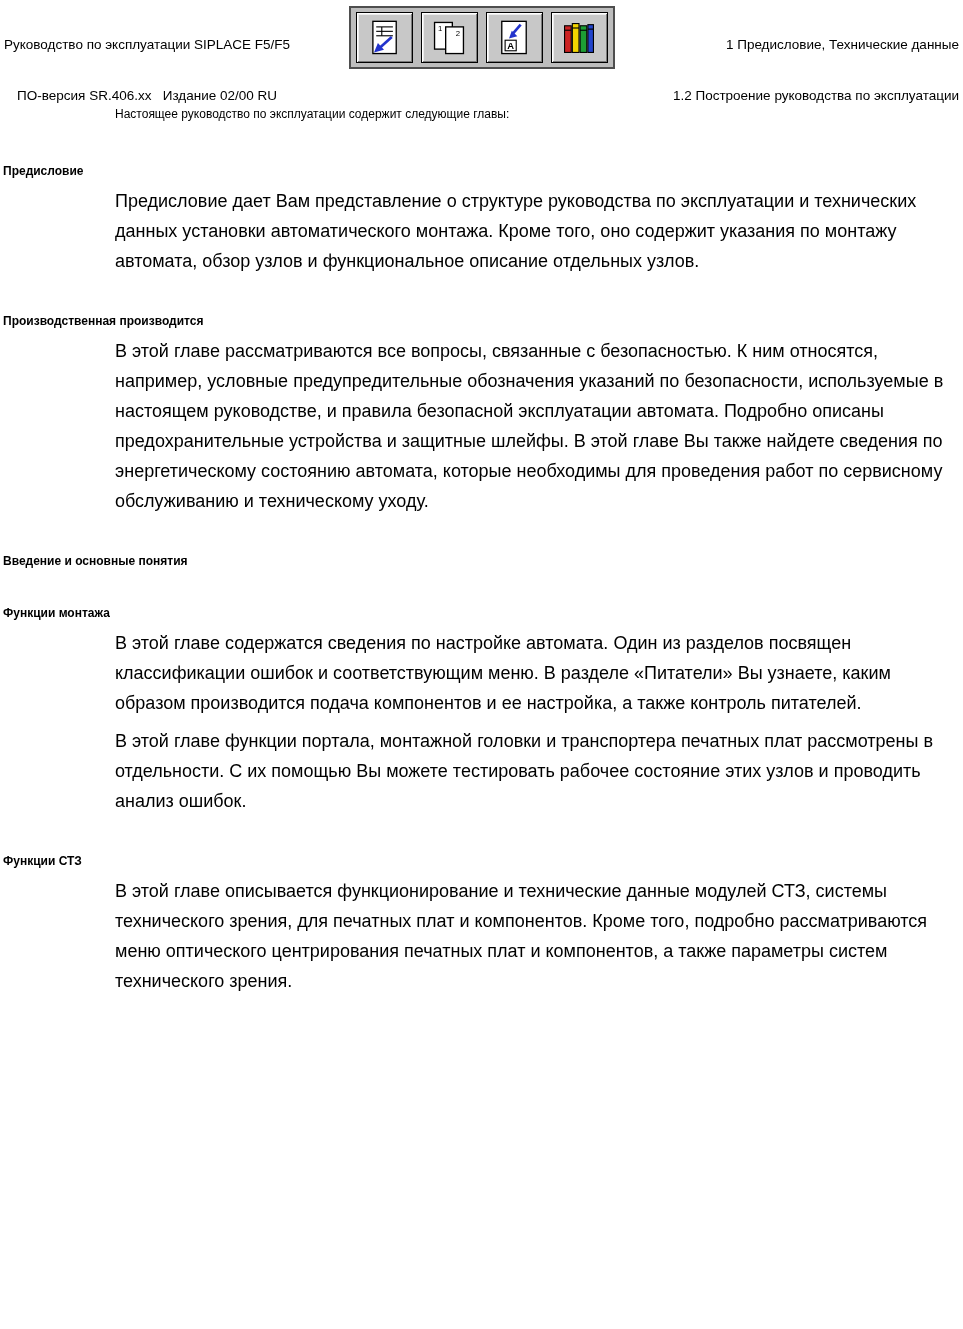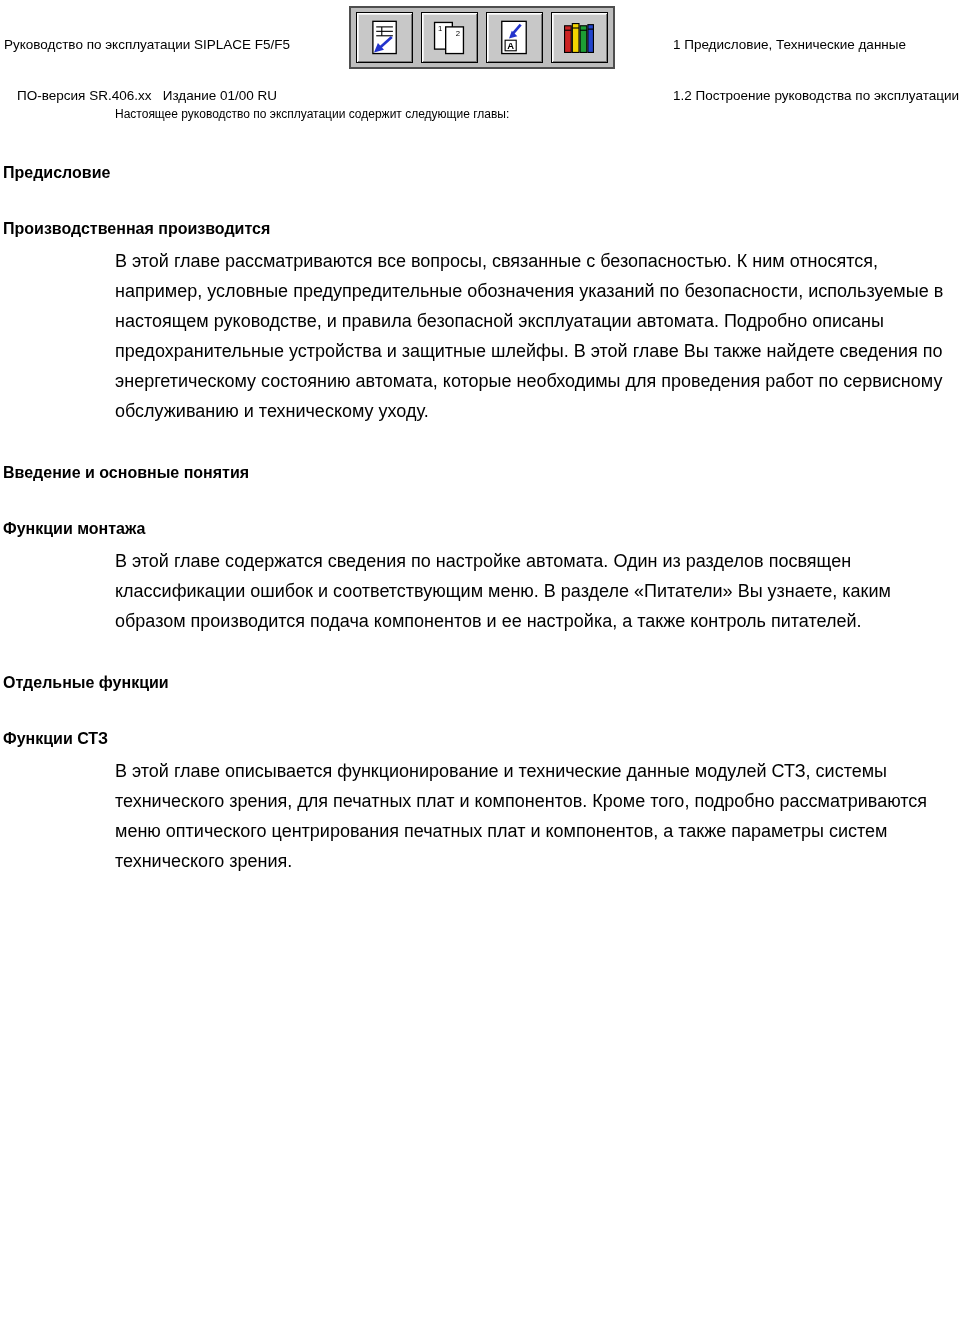--- a/index.html
+++ b/index.html
@@ -11,21 +11,21 @@
   }
   .page { position: relative; width: 963px; height: 1329px; }
 
   
   .hdr-left, .hdr-right {
     position: absolute; top: 2px;
     font-size: 13.5px; line-height: 17px;
     white-space: pre;
   }
   .hdr-left { left: 4px; text-align: center; }
-  .hdr-right { right: 4px; text-align: left; }
+  .hdr-right { right: 4px; text-align: right; }
 
   
   .toolbar {
     position: absolute; top: 6px; left: 50%;
     transform: translateX(-50%);
     background: #bdbdbd;
     border: 2px solid #4e4e4e;
     padding: 4px 5px;
     display: flex; gap: 8px;
   }
@@ -45,35 +45,35 @@
   h1.title {
     margin: 44px 18px 0 115px;
     font-size: 31px; font-weight: bold; letter-spacing: 0.2px;
   }
   p.intro {
     margin: 32px 18px 0 115px;
     font-size: 12px; line-height: 24px;
   }
   section h2 {
     margin: 38px 18px 0 3px;
-    font-size: 16px; font-weight: bold;
+    font-size: 12px; font-weight: bold;
   }
   section p {
     margin: 8px 18px 0 115px;
     font-size: 18px; line-height: 30px;
   }
 </style>
 </head>
 <body>
 
 <div class="page">
 
   <div class="hdr-left">
     <div>Руководство по эксплуатации SIPLACE F5/F5</div>
-    <div>ПО-версия SR.406.xx   Издание 01/00 RU</div>
+    <div>ПО-версия SR.406.xx   Издание 02/00 RU</div>
   </div>
 
   <div class="hdr-right">
     <div>1 Предисловие, Технические данные</div>
     <div>1.2 Построение руководства по эксплуатации</div>
   </div>
 
   <div class="toolbar">
 
     <button class="tool-btn">
@@ -124,38 +124,39 @@
 
   </div>
 
   <div class="content">
 
 
     <p class="intro">Настоящее руководство по эксплуатации содержит следующие главы:</p>
 
     <section>
       <h2>Предисловие</h2>
+      <p>Предисловие дает Вам представление о структуре руководства по эксплуатации и технических данных установки автоматического монтажа. Кроме того, оно содержит указания по монтажу автомата, обзор узлов и функциональное описание отдельных узлов.</p>
     </section>
 
     <section>
       <h2>Производственная производится</h2>
       <p>В этой главе рассматриваются все вопросы, связанные с безопасностью. К ним относятся, например, условные предупредительные обозначения указаний по безопасности, используемые в настоящем руководстве, и правила безопасной эксплуатации автомата. Подробно описаны предохранительные устройства и защитные шлейфы. В этой главе Вы также найдете сведения по энергетическому состоянию автомата, которые необходимы для проведения работ по сервисному обслуживанию и техническому уходу.</p>
     </section>
 
     <section>
       <h2>Введение и основные понятия</h2>
     </section>
 
     <section>
       <h2>Функции монтажа</h2>
       <p>В этой главе содержатся сведения по настройке автомата. Один из разделов посвящен классификации ошибок и соответствующим меню. В разделе «Питатели» Вы узнаете, каким образом производится подача компонентов и ее настройка, а также контроль питателей.</p>
     </section>
 
     <section>
-      <h2>Отдельные функции</h2>
+      <p>В этой главе функции портала, монтажной головки и транспортера печатных плат рассмотрены в отдельности. С их помощью Вы можете тестировать рабочее состояние этих узлов и проводить анализ ошибок.</p>
     </section>
 
     <section>
       <h2>Функции СТЗ</h2>
       <p>В этой главе описывается функционирование и технические данные модулей СТЗ, системы технического зрения, для печатных плат и компонентов. Кроме того, подробно рассматриваются меню оптического центрирования печатных плат и компонентов, а также параметры систем технического зрения.</p>
     </section>
 
   </div>
 </div>
 

